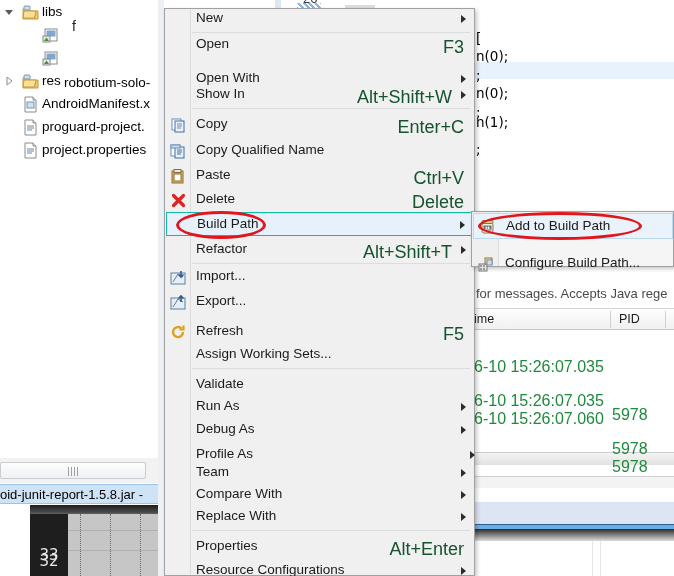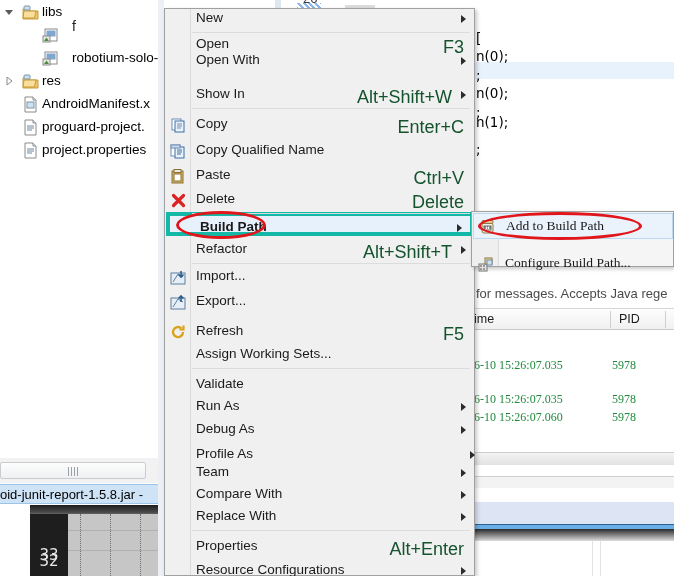--- a/index.html
+++ b/index.html
@@ -63,23 +63,23 @@
 
   
   #logcat{left:472px;top:282px;width:202px;height:194px;background:#ffffff;}
   #lc-filtertext{position:absolute;left:4px;top:4px;white-space:nowrap;font-size:13px;color:#4a4a4a;}
   #lc-sep{position:absolute;left:0;top:26px;width:202px;height:0;border-top:1px solid #d5d5d5;}
   #lc-head{position:absolute;left:0;top:27px;width:202px;height:21px;
     background:linear-gradient(#fefefe,#f0f0f0);border-bottom:1px solid #c8c8c8;box-sizing:border-box;}
   .lc-th{position:absolute;top:3px;font-size:12.5px;color:#1a1a1a;}
   .lc-div{position:absolute;top:2px;width:0;height:17px;border-left:1px solid #cfcfcf;}
   .lc-row{position:absolute;left:0;width:202px;height:15px;white-space:nowrap;
-    font-family:Liberation Serif, serif;font-size:12px;color:#1f8a3c;}
+    font-family:Liberation Sans, sans-serif;font-size:16px;color:#1f8a3c;}
   .lc-row .t{position:absolute;left:2px;}
-  .lc-row .p{position:absolute;left:140px;}
+  .lc-row .p{position:absolute;left:140px;margin-top:48px;}
   #lc-hscroll{position:absolute;left:0;top:170px;width:202px;height:13px;
     background:linear-gradient(#f4f4f4,#e2e2e2);border-top:1px solid #cdcdcd;box-sizing:border-box;}
   #lc-left-border{left:472px;top:282px;width:0;height:194px;border-left:2px solid #b9b9b9;}
 
   
   #br1{left:472px;top:476px;width:202px;height:12px;background:#f3f3f3;border-top:1px solid #cfcfcf;box-sizing:border-box;}
   #br2{left:472px;top:488px;width:202px;height:14px;background:#ffffff;}
   #br3{left:472px;top:502px;width:202px;height:22px;background:#dde4f4;}
   #br4{left:472px;top:524px;width:202px;height:5px;background:#6aaee8;border-top:1px solid #2e5f8f;box-sizing:border-box;}
   #br5{left:472px;top:529px;width:202px;height:12px;background:linear-gradient(#2a2a2a,#dcdcdc);}
@@ -97,33 +97,33 @@
     box-shadow:2px 2px 4px rgba(0,0,0,.22);
   }
   #ctx-gutter{position:absolute;left:0;top:0;width:25px;height:100%;background:#f0f0f0;}
   #ctx-gutter-line{position:absolute;left:25px;top:0;width:0;height:100%;border-left:1px solid #dcdcdc;}
   .mi{position:absolute;left:1px;width:308px;height:24px;}
   .mi .lbl{position:absolute;left:30px;top:3px;font-size:13.5px;color:#1a1a1a;white-space:nowrap;}
   .mi .acc{position:absolute;top:4px;right:22px;font-size:18px;color:#14532d;white-space:nowrap;}
   .mi .arrow{position:absolute;right:8px;top:8px;width:0;height:0;
     border-left:5px solid #2b2b2b;border-top:4px solid transparent;border-bottom:4px solid transparent;}
   .mi .micon{position:absolute;left:4px;top:4px;width:17px;height:17px;}
-  .mi.hot{background:#e7f1fb;border:4px solid #14b8a6;box-sizing:border-box;font-weight:bold;}
+  .mi.hot{background:#e7f1fb;border:1px solid #14b8a6;box-sizing:border-box;}
   .msep{position:absolute;left:27px;width:278px;height:0;border-top:1px solid #dcdcdc;}
 
   
   #submenu{
     left:471px;top:211px;width:203px;height:56px;
     background:#f5f5f5;border:1px solid #a0a0a0;box-sizing:border-box;
     box-shadow:2px 2px 4px rgba(0,0,0,.22);
   }
   #sub-gutter{position:absolute;left:0;top:0;width:26px;height:100%;background:#efefef;}
   #sub-gutter-line{position:absolute;left:26px;top:0;width:0;height:100%;border-left:1px solid #dcdcdc;}
   .smi{position:absolute;left:1px;width:200px;height:26px;}
-  .smi .lbl{position:absolute;left:32px;top:4px;font-size:13.5px;color:#1a1a1a;white-space:nowrap;font-family:Liberation Serif, serif;}
+  .smi .lbl{position:absolute;left:32px;top:4px;font-size:13.5px;color:#1a1a1a;white-space:nowrap;}
   .smi .micon{position:absolute;left:5px;top:5px;width:17px;height:17px;}
   .smi.hot{background:#eaf3fc;border:1px solid #bcd9f2;box-sizing:border-box;}
 
   
   .annot{position:absolute;border:3px solid #e0161c;border-radius:50%;pointer-events:none;}
 
   .icon-svg{position:absolute;left:0;top:0;}
 </style>
 </head>
 <body>
@@ -158,21 +158,21 @@
       </div>
       <div class="tree-row">
         <span class="ticon" style="left: 42px;">
           <svg class="icon-svg" width="17" height="17" viewBox="0 0 17 17">
             <rect x="3" y="2" width="12" height="12" fill="#ffffff" stroke="#8a8a8a"></rect>
             <rect x="4.5" y="3.5" width="9" height="6" fill="#7fa8cf"></rect>
             <rect x="1" y="9" width="7" height="6" fill="#e8e8e8" stroke="#8a8a8a"></rect>
             <path d="M2 14l2.5-3.5L7 14z" fill="#4b8a3a"></path>
           </svg>
         </span>
-        <span class="tree-label" style="left: 72px; padding-right: 4px;">robotium-solo-</span>
+        <span class="tree-label" style="left: 64px; padding-right: 4px; margin-top: 25px;">robotium-solo-</span>
       </div>
       <div class="tree-row">
         <span class="twisty" style="left: 4px;">
           <svg width="9" height="9" viewBox="0 0 9 9">
             <path d="M2 0v8l5-4z" fill="none" stroke="#8a8a8a"></path>
           </svg>
         </span>
         <span class="ticon" style="left: 22px;">
           <svg class="icon-svg" width="17" height="17" viewBox="0 0 17 17">
             <path d="M1 5h6l1.5 2H16v8H1z" fill="#f0c66b" stroke="#c59a3a"></path>
@@ -303,21 +303,21 @@
     <div id="ctx-gutter"></div>
     <div id="ctx-gutter-line"></div>
   <div class="mi" style="top: -2px;">
         <span class="lbl">New</span>
         <span class="arrow"></span>
       </div>
       <div class="mi" style="top: 24px;">
         <span class="lbl">Open</span>
         <span class="acc" style="right: 10px;">F3</span>
       </div>
-      <div class="mi" style="top: 40px;">
+      <div class="mi" style="top: 58px;">
         <span class="lbl">Open With</span>
         <span class="arrow"></span>
       </div>
       <div class="mi" style="top: 74px;">
         <span class="lbl">Show In</span>
         <span class="acc">Alt+Shift+W</span>
         <span class="arrow"></span>
       </div>
       <div class="mi" style="top: 104px;">
         <span class="micon">

